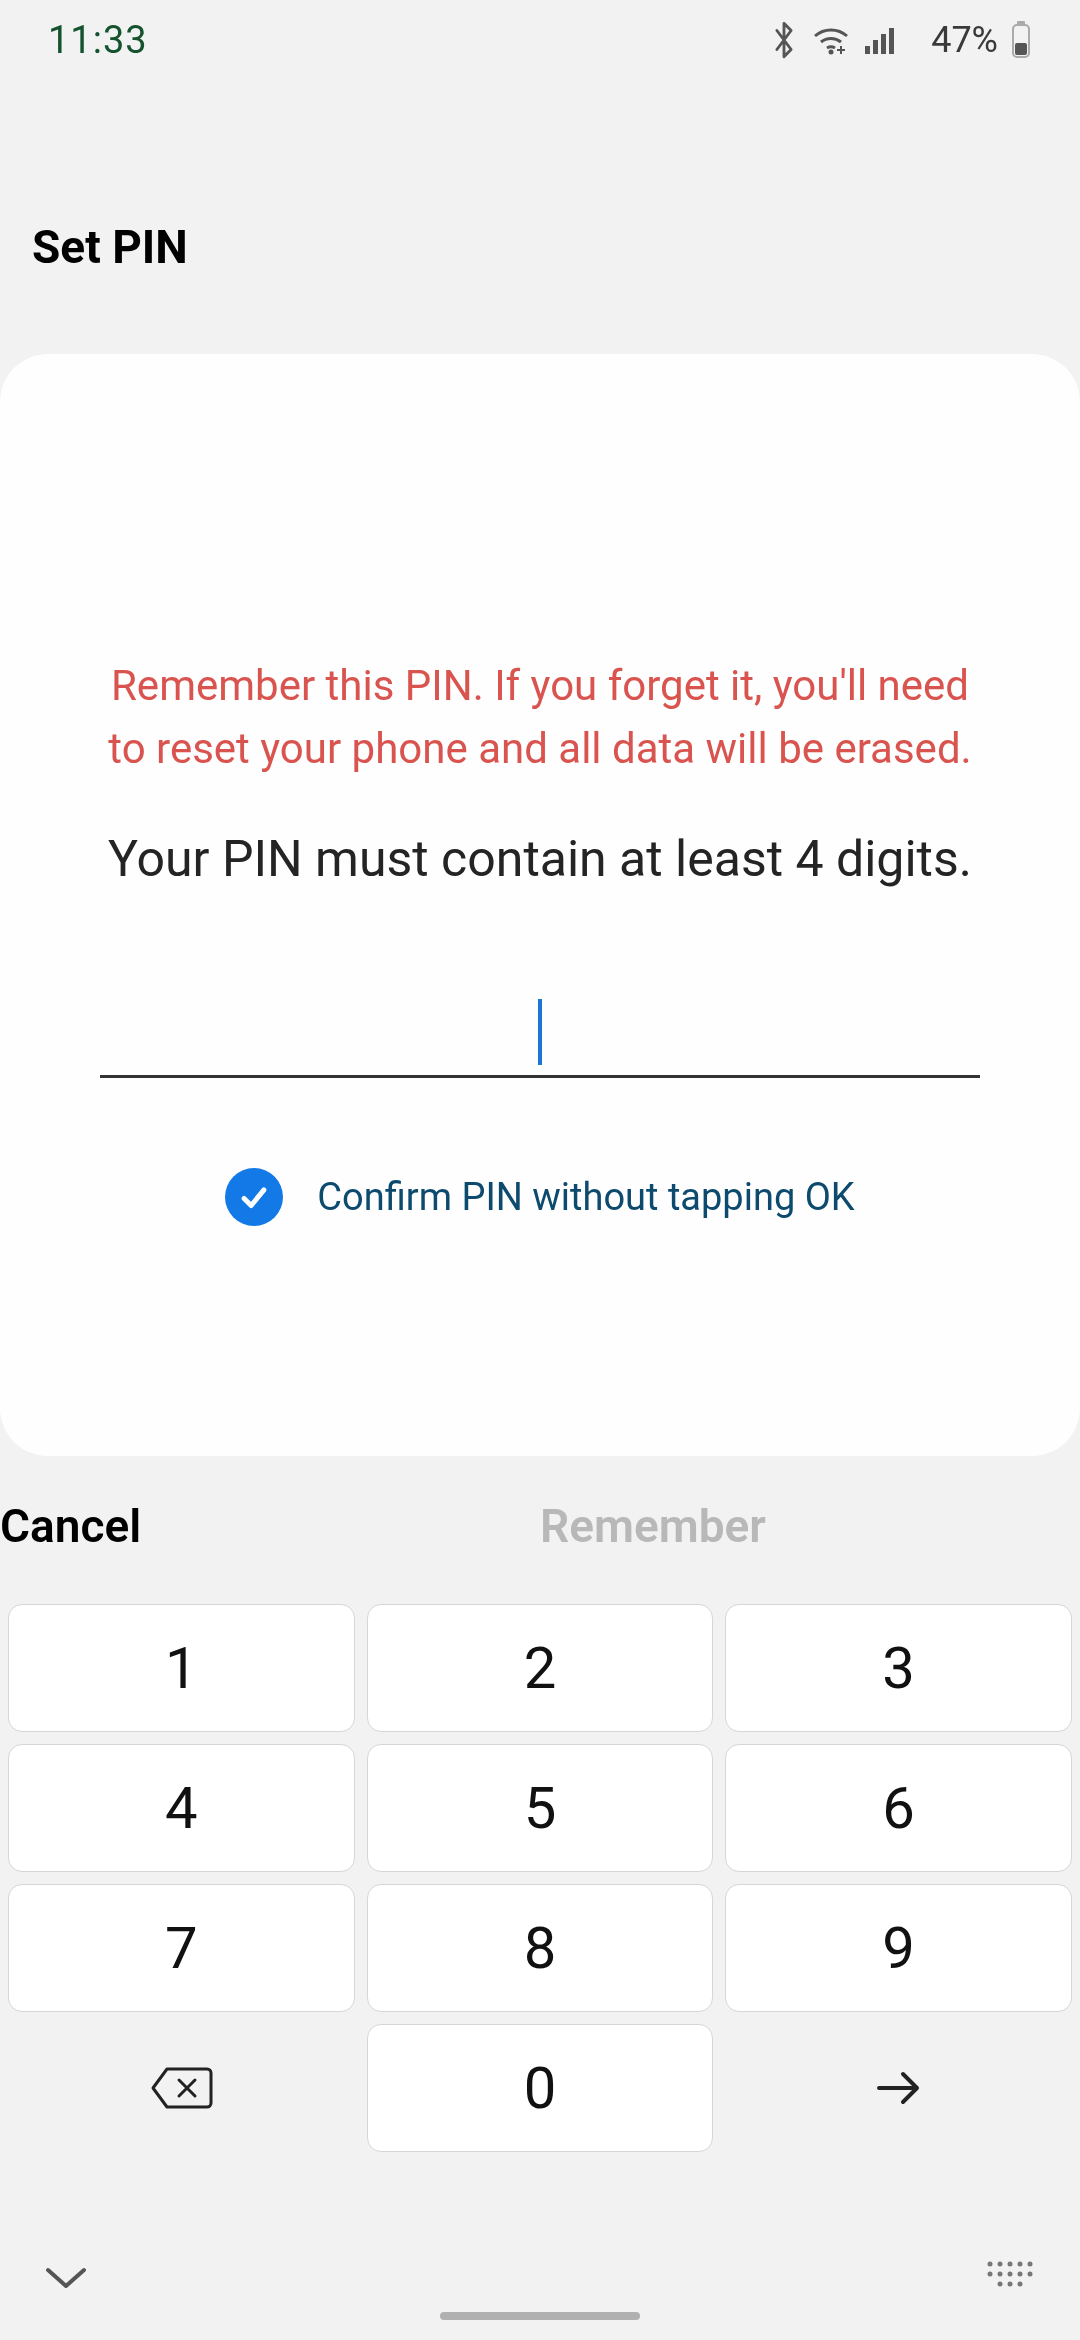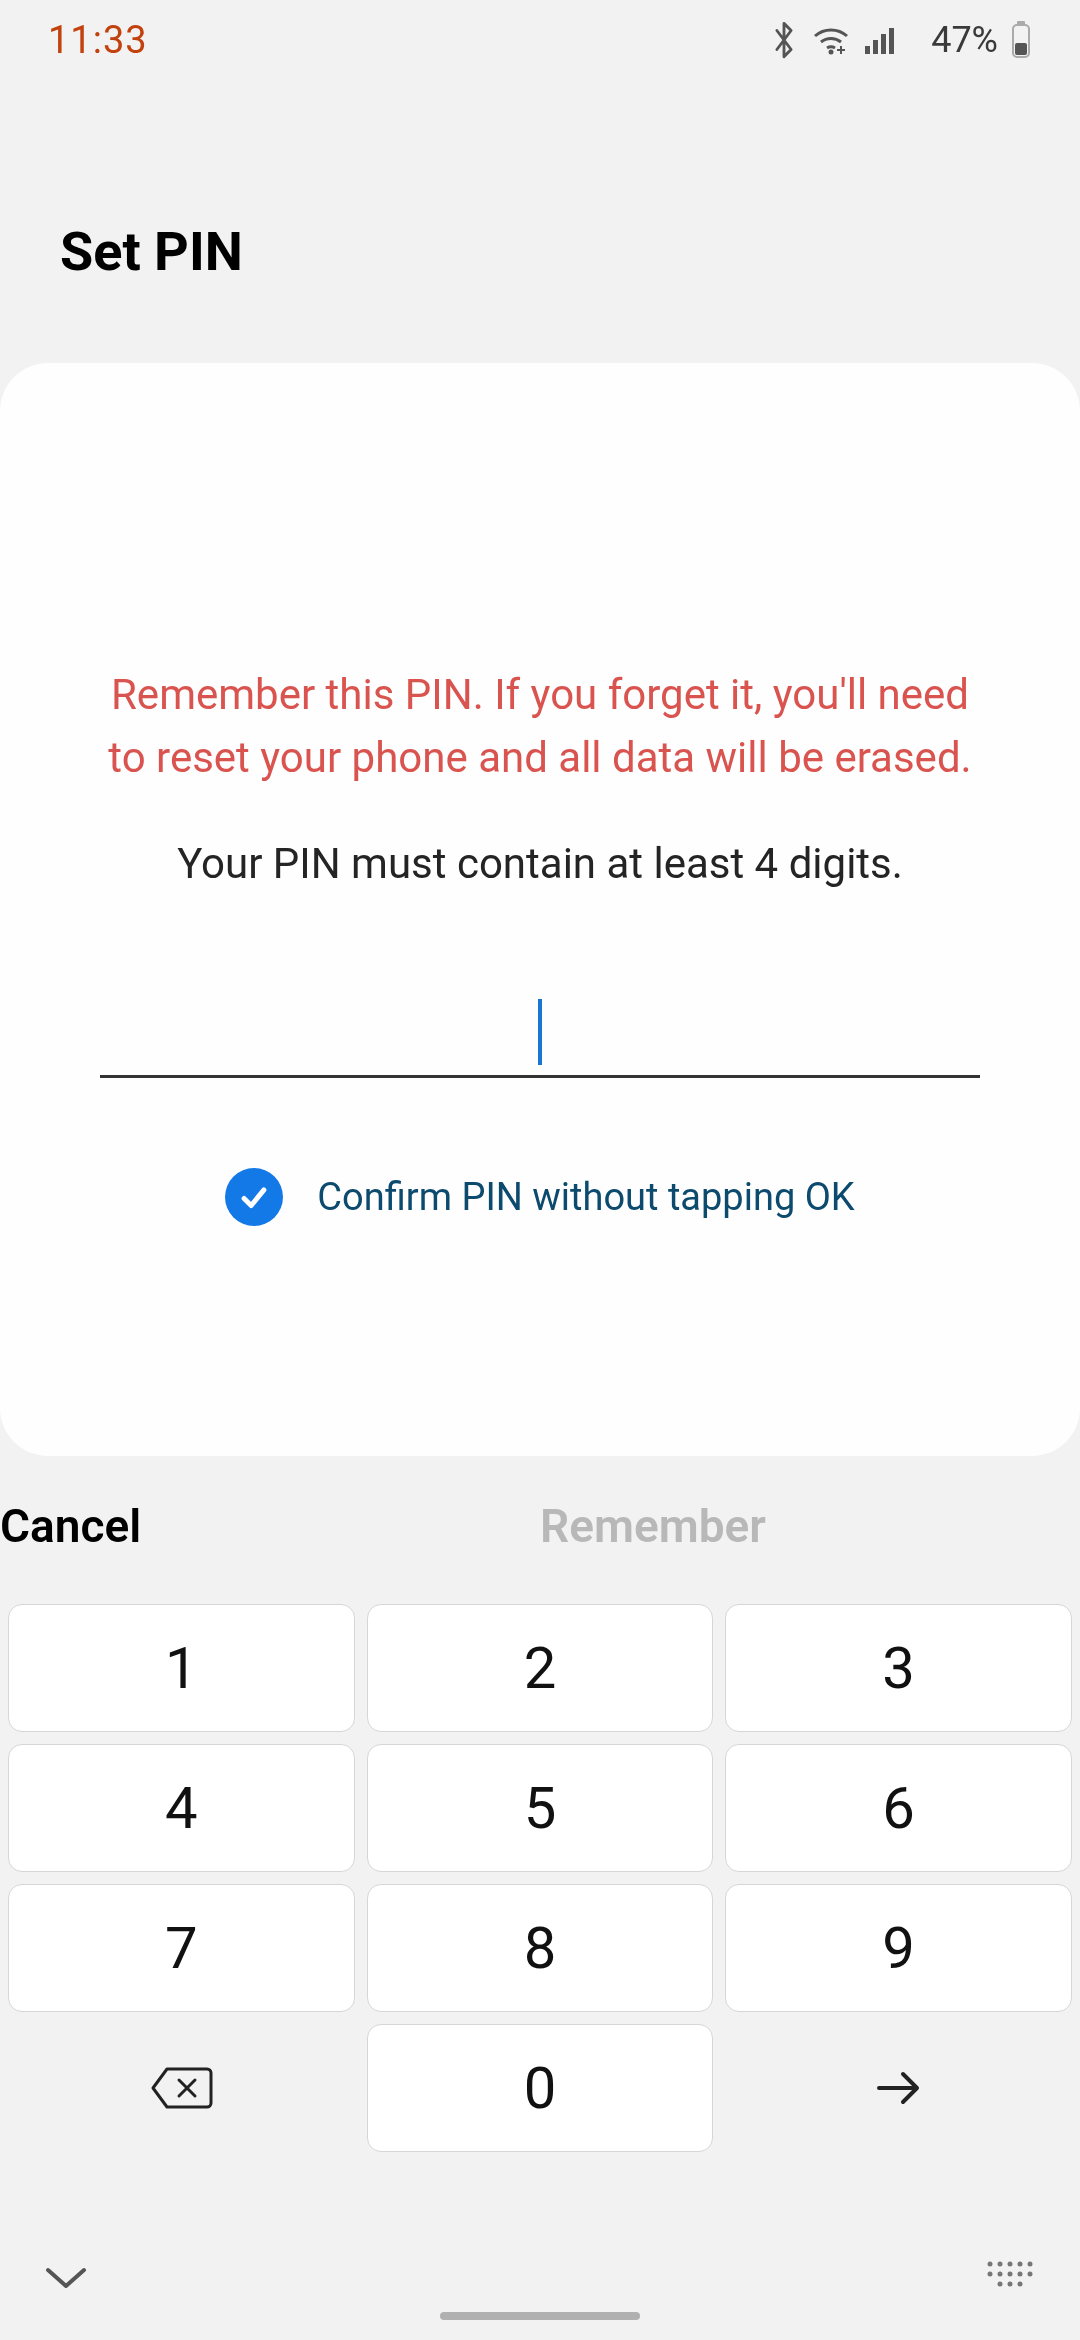--- a/index.html
+++ b/index.html
@@ -1,32 +1,32 @@
 <!DOCTYPE html>
 <html><head>
 <meta charset="utf-8">
 <style>
   * { margin: 0; padding: 0; box-sizing: border-box; -webkit-tap-highlight-color: transparent; }
   html, body { width: 1080px; height: 2340px; font-family: -apple-system, Roboto, "Segoe UI", sans-serif; background: #f2f2f2; overflow: hidden; }
 
   
   .status-bar { height: 80px; display: flex; align-items: center; padding: 0 48px; }
-  .status-time { font-size: 38px; color: #c2410c; font-weight: 400; letter-spacing: 1px; }
+  .status-time { font-size: 38px; color: #14532d; font-weight: 400; letter-spacing: 1px; }
   .status-spacer { flex: 1; }
   .status-icons { display: flex; align-items: center; gap: 12px; }
   .status-icons svg { display: block; }
   .batt-pct { font-size: 36px; color: #3a3a3a; margin-left: 20px; }
 
   
-  .page-title { font-size: 54px; font-weight: 700; color: #000; padding: 140px 60px 80px; }
+  .page-title { font-size: 46px; font-weight: 700; color: #000; padding: 140px 32px 80px; }
 
   
   .card { background: #fefefe; border-radius: 48px; margin: 0 0px; padding: 300px 85px 230px; text-align: center; }
   .warning { color: #d9534f; font-size: 42px; line-height: 1.5; margin: 0 20px 50px; }
-  .hint { color: #242424; font-size: 42px; margin-bottom: 100px; }
+  .hint { color: #242424; font-size: 50px; margin-bottom: 100px; }
   .pin-field { width: 880px; margin: 0 auto; height: 90px; border-bottom: 3px solid #333; display:flex; align-items:center; justify-content:center; }
   .cursor { width: 4px; height: 66px; background:#1976d2; animation: blink 1s step-end infinite; }
   @keyframes blink { 50% { opacity:0; } }
   .confirm-row { display:flex; align-items:center; justify-content:center; gap: 34px; margin-top: 90px; }
   .check-circle { width:58px; height:58px; border-radius:50%; background:#1279e6; display:flex; align-items:center; justify-content:center; }
   .confirm-label { font-size: 38px; color:#0c4a6e; }
 
   
   .actions { display:flex; height: 140px; align-items:center; }
   .actions > div { flex:1; text-align:left; font-size:46px; font-weight:600; }

